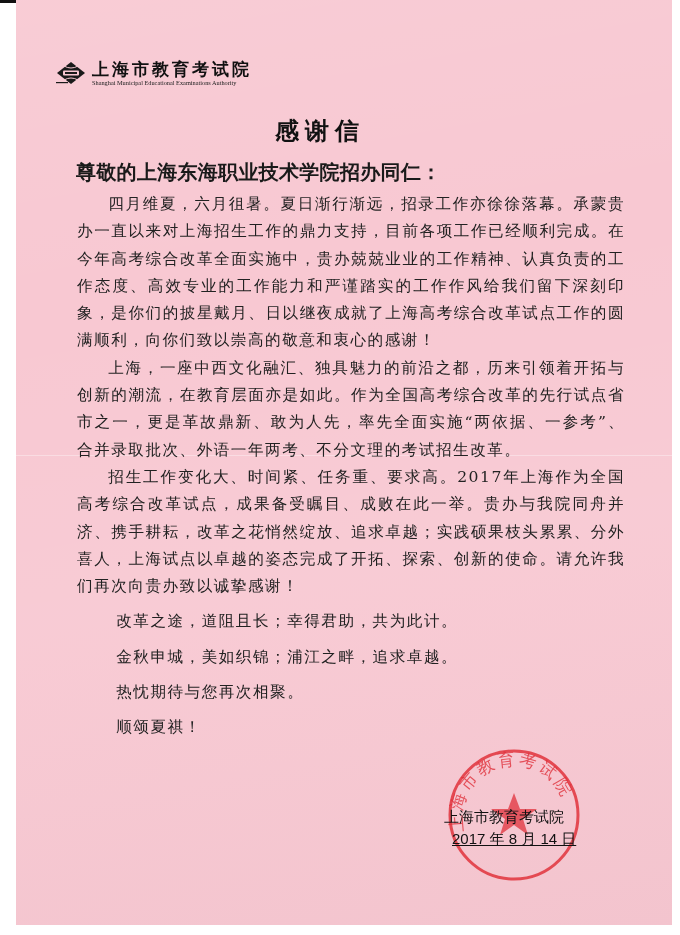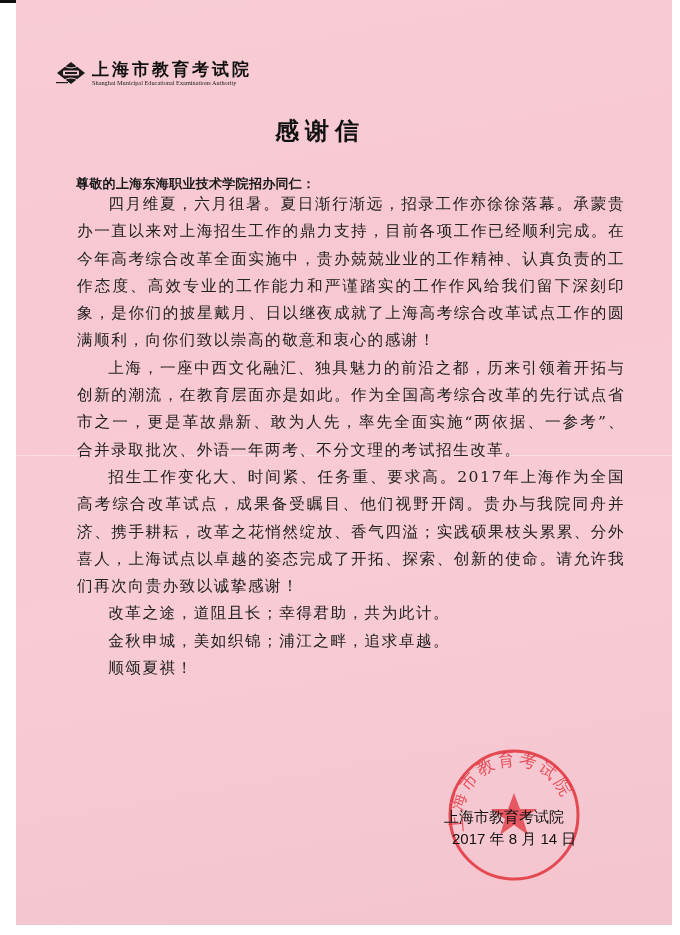--- a/index.html
+++ b/index.html
@@ -21,37 +21,37 @@
   }
   .logo-en {
     font-family:"Liberation Serif", serif; font-size:6.3px; color:#222; line-height:8px; margin-top:1px; white-space:nowrap;
   }
   .title {
     position:absolute; left:0; width:608px; top:115px; text-align:center;
     font-family:"DejaVu Sans", sans-serif; font-weight:bold; font-size:24px; letter-spacing:6px; color:#111;
   }
   .salutation {
     position:absolute; left:60px; top:159px; font-family:Liberation Mono, monospace; font-weight:bold;
-    font-size:13px; color:#1a1a1a; letter-spacing:0.3px;margin-top:16px;
+    font-size:20px; color:#1a1a1a; letter-spacing:0.3px;
   }
   .body-text {
     position:absolute; left:61px; top:191px; width:548px;
     font-size:15.6px; line-height:27.3px; color:#222; letter-spacing:1.5px; text-align:justify;
   }
   .body-text p { margin:0; text-indent:2em; }
-  .closing p { margin:0; text-indent:2em; }
+  .closing p { margin:8px; text-indent:2em; }
   .seal {
     position:absolute; left:428px; top:745px; width:140px; height:140px;
   }
   .signature {
     position:absolute; left:428px; top:806px; width:160px; text-align:left;
     font-size:15px; color:#111; letter-spacing:0px;
   }
   .sig-org { font-family:"DejaVu Serif", serif; font-size:15px; line-height:22px; }
-  .sig-date { font-family:"Liberation Sans", sans-serif; font-size:15px; line-height:22px; margin-left:8px; }
+  .sig-date { font-family:"Liberation Sans", sans-serif; font-size:15px; line-height:22px; margin-left:8px;text-decoration:underline; }
   .fold { position:absolute; left:0; width:656px; height:1px; background:rgba(255,255,255,0.35); }
 </style>
 </head>
 <body>
 
 <div class="topbar"></div>
 
 <div class="paper">
   <div class="fold" style="top:455px"></div>
 
@@ -70,24 +70,25 @@
     </div>
   </div>
 
   <div class="title">感谢信</div>
 
   <div class="salutation">尊敬的上海东海职业技术学院招办同仁：</div>
 
   <div class="body-text">
     <p>四月维夏，六月徂暑。夏日渐行渐远，招录工作亦徐徐落幕。承蒙贵办一直以来对上海招生工作的鼎力支持，目前各项工作已经顺利完成。在今年高考综合改革全面实施中，贵办兢兢业业的工作精神、认真负责的工作态度、高效专业的工作能力和严谨踏实的工作作风给我们留下深刻印象，是你们的披星戴月、日以继夜成就了上海高考综合改革试点工作的圆满顺利，向你们致以崇高的敬意和衷心的感谢！</p>
     <p>上海，一座中西文化融汇、独具魅力的前沿之都，历来引领着开拓与创新的潮流，在教育层面亦是如此。作为全国高考综合改革的先行试点省市之一，更是革故鼎新、敢为人先，率先全面实施“两依据、一参考”、合并录取批次、外语一年两考、不分文理的考试招生改革。</p>
-    <p>招生工作变化大、时间紧、任务重、要求高。2017年上海作为全国高考综合改革试点，成果备受瞩目、他们视野开阔。贵办与我院同舟并济、携手耕耘，改革之花悄然绽放、香气四溢；实践硕果枝头累累、分外喜人，上海试点以卓越的姿态完成了开拓、探索、创新的使命。请允许我们再次向贵办致以诚挚感谢！</p>
+    <p>招生工作变化大、时间紧、任务重、要求高。2017年上海作为全国高考综合改革试点，成果备受瞩目、成败在此一举。贵办与我院同舟并济、携手耕耘，改革之花悄然绽放、追求卓越；实践硕果枝头累累、分外喜人，上海试点以卓越的姿态完成了开拓、探索、创新的使命。请允许我们再次向贵办致以诚挚感谢！</p>
     <div class="closing">
       <p>改革之途，道阻且长；幸得君助，共为此计。</p>
       <p>金秋申城，美如织锦；浦江之畔，追求卓越。</p>
+      <p>热忱期待与您再次相聚。</p>
       <p>顺颂夏祺！</p>
     </div>
   </div>
 
   <svg class="seal" viewBox="0 0 140 140">
     <circle cx="70" cy="70" r="64" fill="none" stroke="#e0323c" stroke-width="3" opacity="0.85"></circle>
     <polygon points="70,48 76,64 93,64 79,74 84,90 70,80 56,90 61,74 47,64 64,64" fill="#e0323c" opacity="0.75"></polygon>
     <defs>
       <path id="sealArc" d="M22,92 A52,52 0 1,1 118,92"></path>
     </defs>

